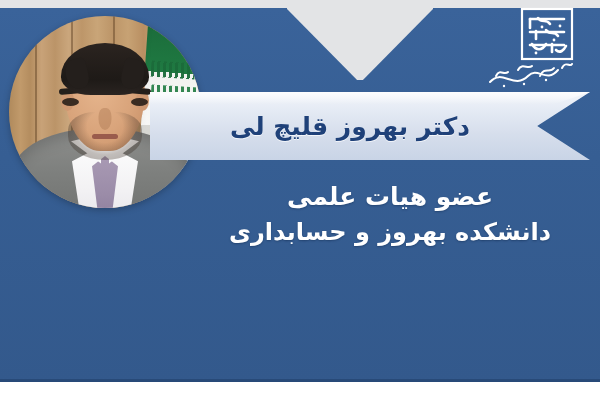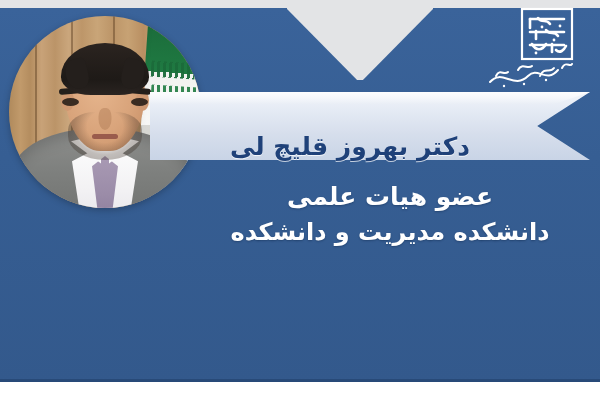--- a/index.html
+++ b/index.html
@@ -288,21 +288,20 @@
     height: 68px;
     display: flex;
     align-items: center;
     justify-content: center;
     color: #1f4179;
     font-size: 25px;
     font-weight: bold;
     letter-spacing: 0px;
     direction: rtl;
     text-shadow: 0 1px 0 rgba(255,255,255,.7);
-    margin-top: 20px;
   }
 
   
   .subtitle {
     position: absolute;
     left: 200px;
     top: 180px;
     width: 380px;
     text-align: center;
     direction: rtl;
@@ -378,21 +377,21 @@
       </div>
     </div>
   </div>
 
   <div class="ribbon"></div>
   <div class="ribbon-sheen"></div>
   <div class="ribbon-name">دکتر بهروز قلیچ لی</div>
 
   <div class="subtitle">
     <div class="sub-line1">عضو هیات علمی</div>
-    <div class="sub-line2">دانشکده مدیریت و دانشکده</div>
+    <div class="sub-line2">دانشکده بهروز و حسابداری</div>
   </div>
 
   <div class="logo">
     <svg viewBox="0 0 98 92" xmlns="http://www.w3.org/2000/svg" aria-hidden="true">
 
       <rect x="38" y="3" width="50" height="50" fill="none" stroke="#ffffff" stroke-width="2.2"></rect>
 
       <g fill="none" stroke="#ffffff" stroke-width="2.6" stroke-linecap="round">
         <path d="M46 13 H80"></path>
         <path d="M46 13 V22"></path>

